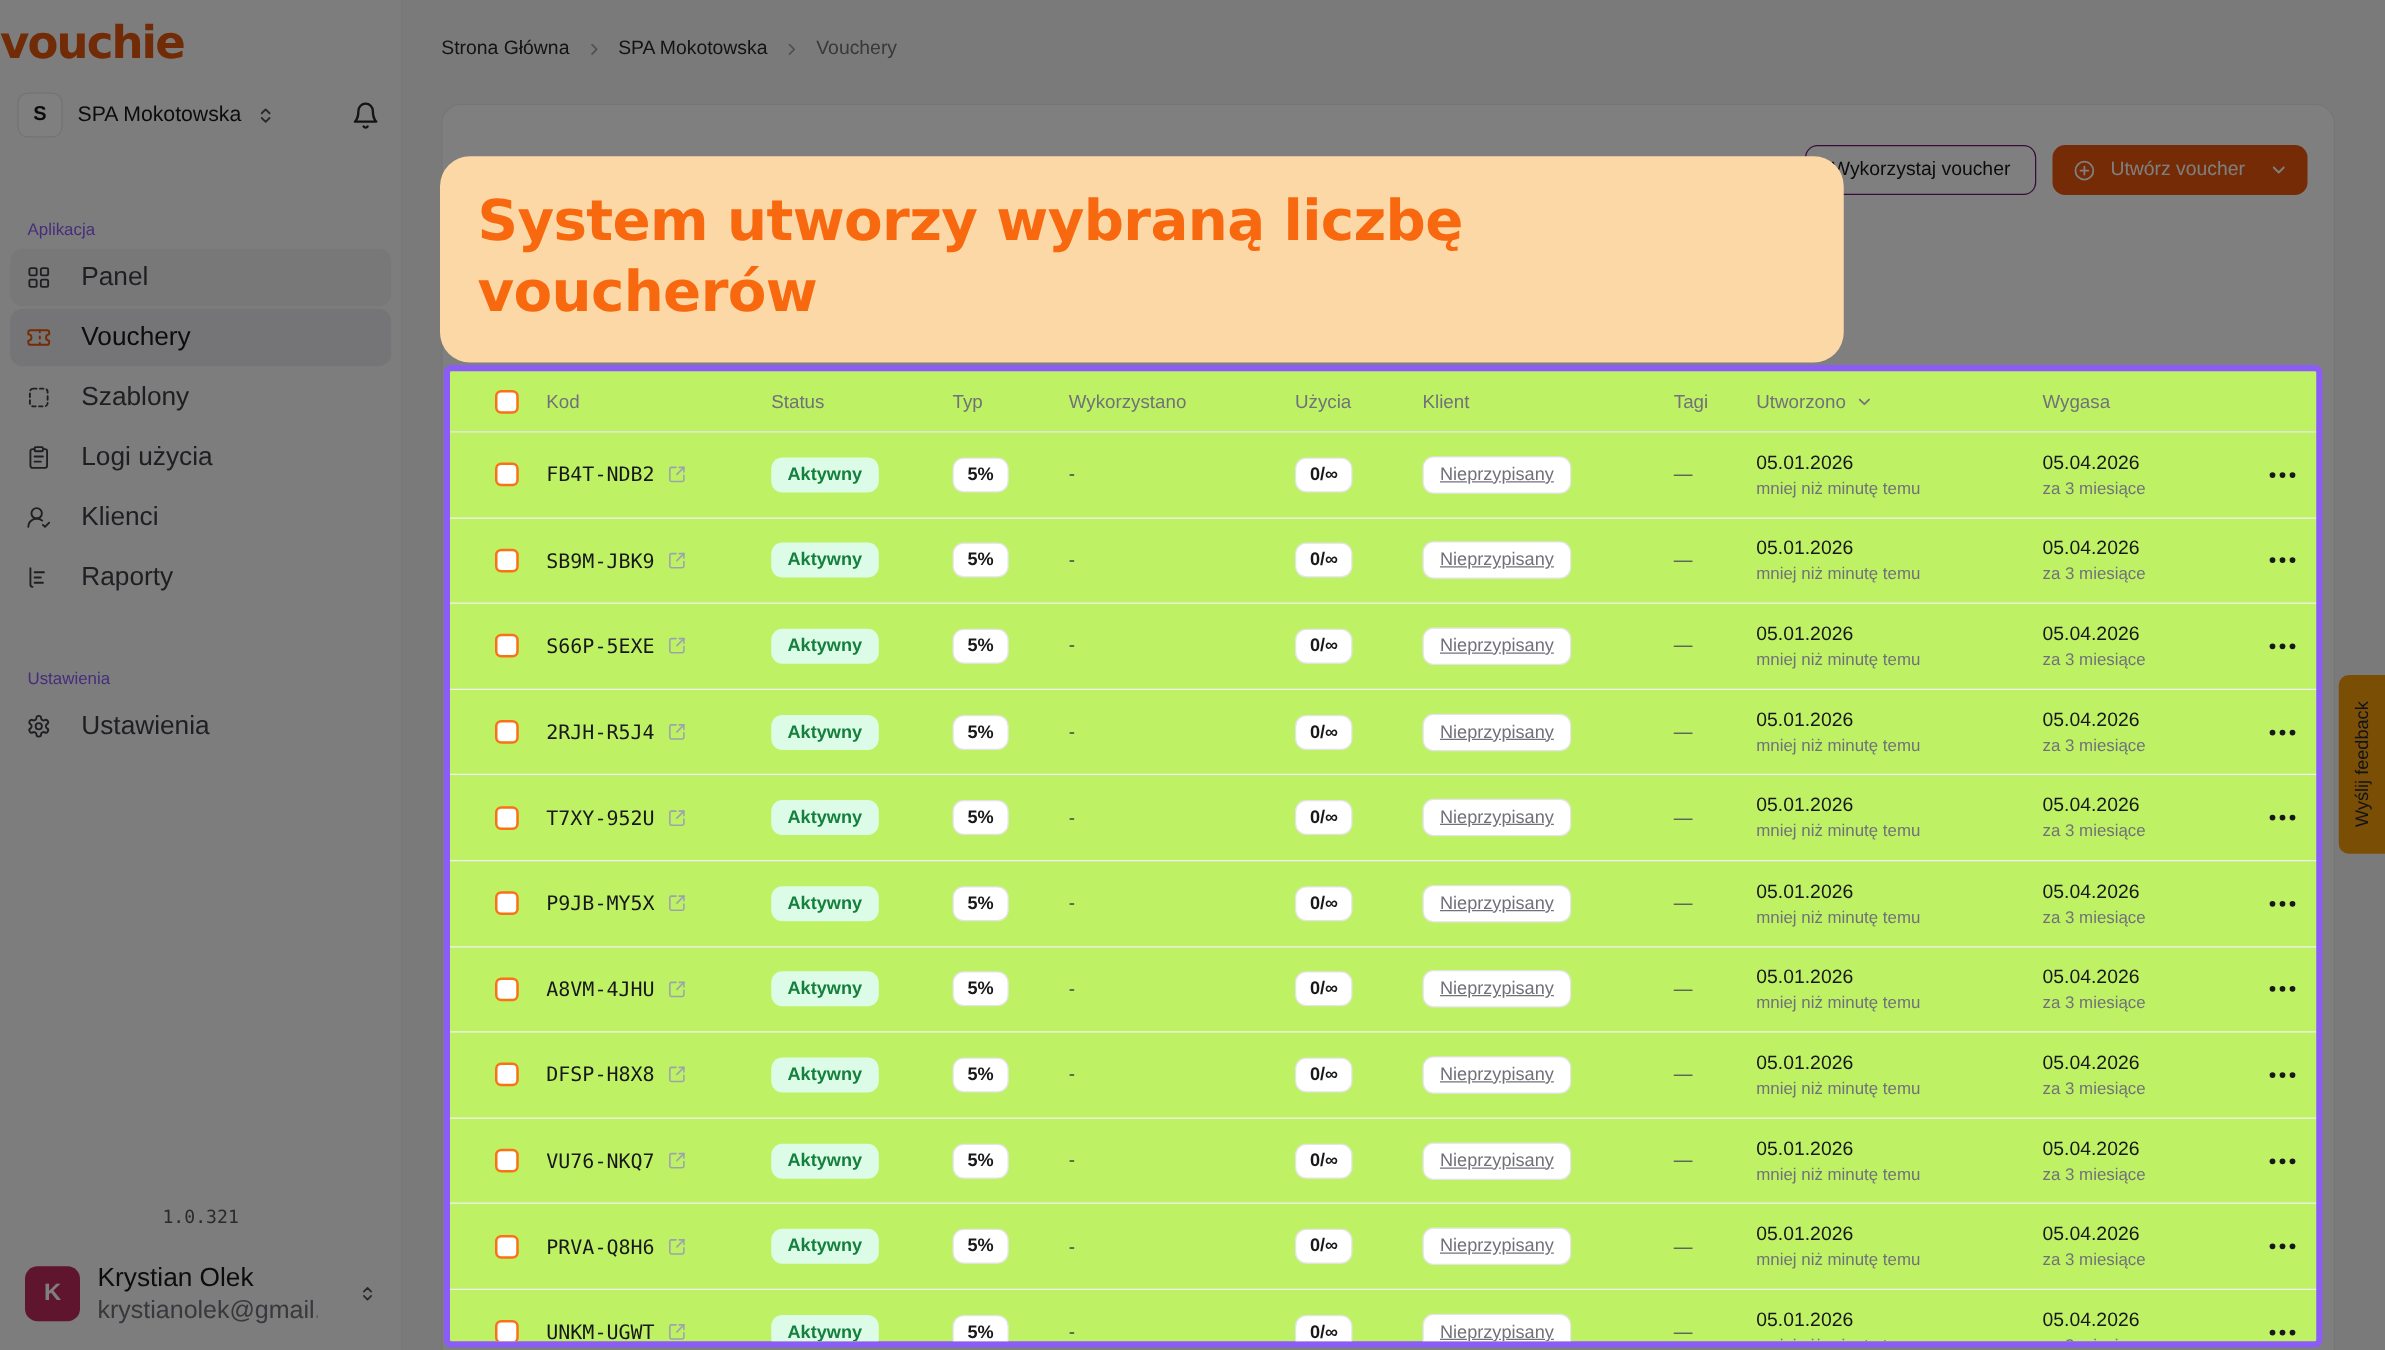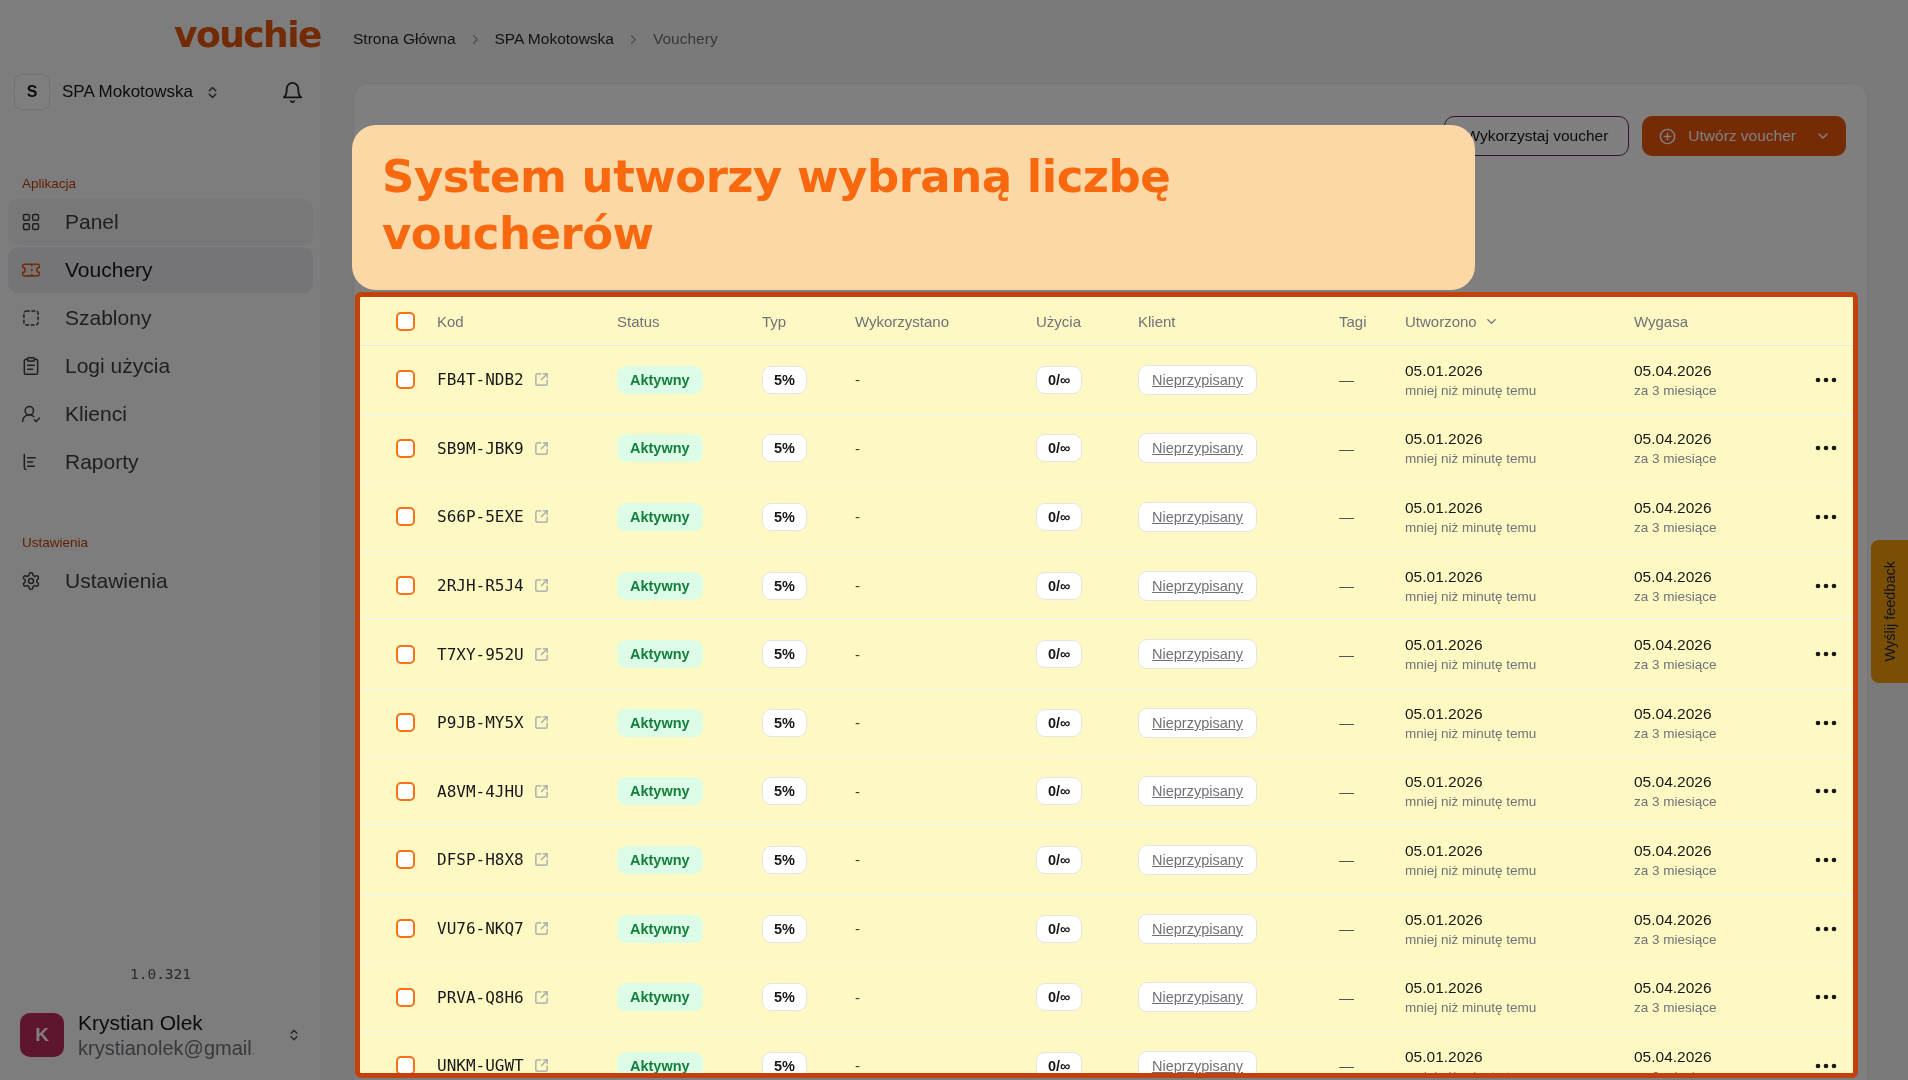--- a/index.html
+++ b/index.html
@@ -9,37 +9,37 @@
     background: #F5F5F6; color: #18181B;
   }
   svg { display: block; }
 
   
   .sidebar {
     position: absolute; left: 0; top: 0; width: 322px; height: 1080px;
     background: #FAFAFA; border-right: 1px solid #ECECEE; z-index: 1;
   }
   .logo {
-    position: absolute; top: 14px; left: 0; width: 100%; text-align: right;
+    position: absolute; top: 14px; left: 0; width: 100%; text-align: left;
     font-family: "DejaVu Sans", sans-serif; font-weight: bold;
     font-size: 36px; letter-spacing: -1.5px; color: #E5560E;
   }
   .workspace {
     position: absolute; top: 70px; left: 14px; width: 294px; height: 44px;
     display: flex; align-items: center; gap: 12px;
   }
   .ws-avatar {
     width: 36px; height: 36px; border-radius: 8px; background: #FFFFFF;
     border: 1px solid #E7E7EA; display: flex; align-items: center; justify-content: center;
     font-size: 16px; font-weight: bold; color: #18181B; flex: 0 0 auto;
   }
   .ws-name { font-size: 17px; font-weight: 500; color: #18181B; white-space: nowrap; }
   .bell-btn { margin-left: auto; padding: 4px; }
   .nav { position: absolute; top: 168px; left: 8px; right: 8px; }
-  .section-label { padding: 8px 14px; font-size: 13.5px; color: #c2410c; }
+  .section-label { padding: 8px 14px; font-size: 13.5px; color: #8b5cf6; }
   .nav-item {
     height: 46px; display: flex; align-items: center; gap: 24px;
     padding: 0 13px; border-radius: 10px; font-size: 21px; color: #3F3F46;
     margin-bottom: 2px;
   }
   .nav-item.bg { background: #F1F1F3; }
   .nav-item.active { background: #EBEBEE; color: #18181B; font-weight: 500; }
   .nav-gap { height: 40px; }
   .version {
     position: absolute; bottom: 98px; width: 100%; text-align: center;
@@ -96,21 +96,21 @@
     writing-mode: vertical-rl; transform: rotate(180deg);
     font-size: 14.5px; font-weight: 500; color: #23272F; white-space: nowrap;
   }
 
   
   .overlay { position: absolute; inset: 0; background: rgba(0,0,0,0.5); z-index: 50; }
 
   
   .highlight {
     position: absolute; left: 355px; top: 292px; width: 1503px; height: 786px;
-    background: #fef9c3; border: 5px solid #c2410c; border-radius: 6px;
+    background: #bef264; border: 5px solid #8b5cf6; border-radius: 6px;
     z-index: 60; overflow: hidden;
   }
   .thead, .trow {
     display: grid;
     grid-template-columns: 41px 180px 145px 93px 181px 102px 201px 66px 229px 179px auto;
     align-items: center; padding-left: 36px; padding-right: 12px;
   }
   .thead {
     height: 49px; border-bottom: 1px solid #E8E8EA;
     color: #71717A; font-size: 15px; font-weight: 500;

